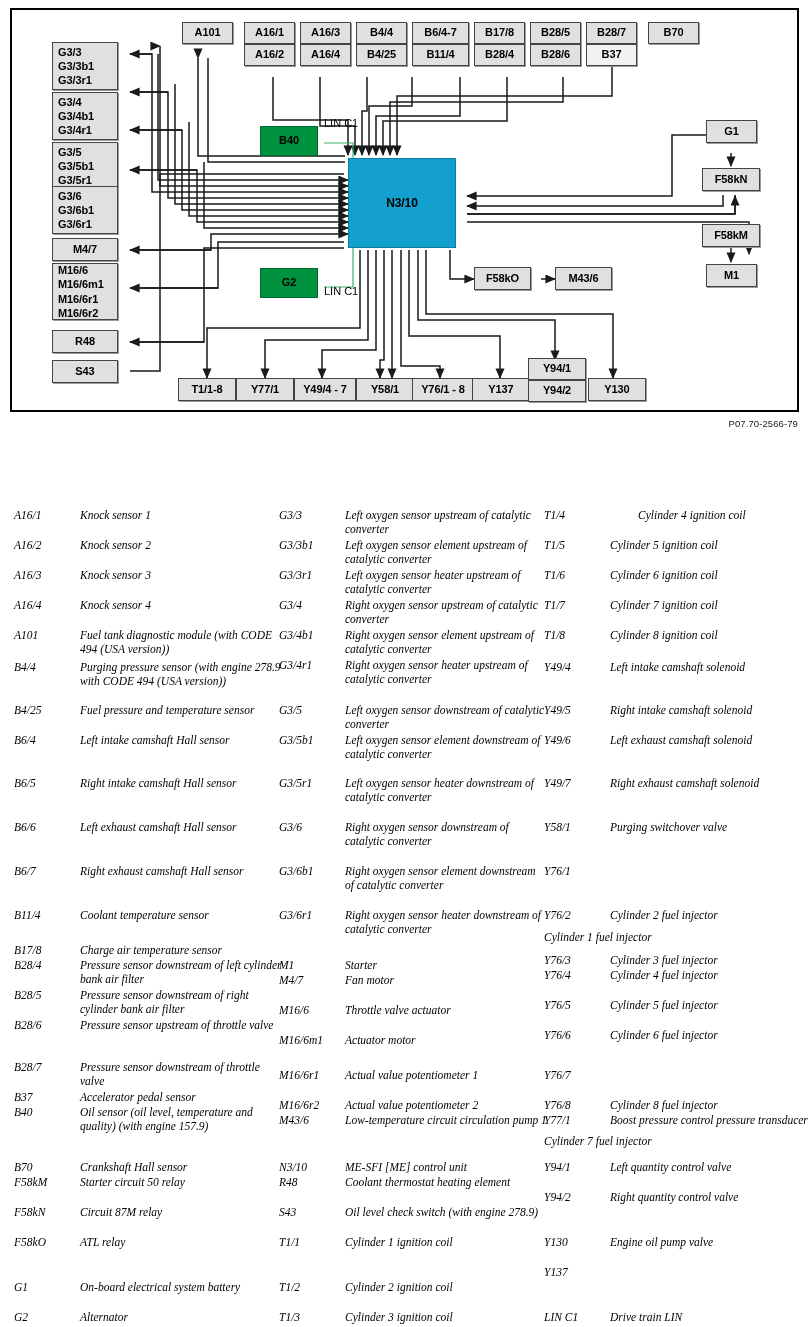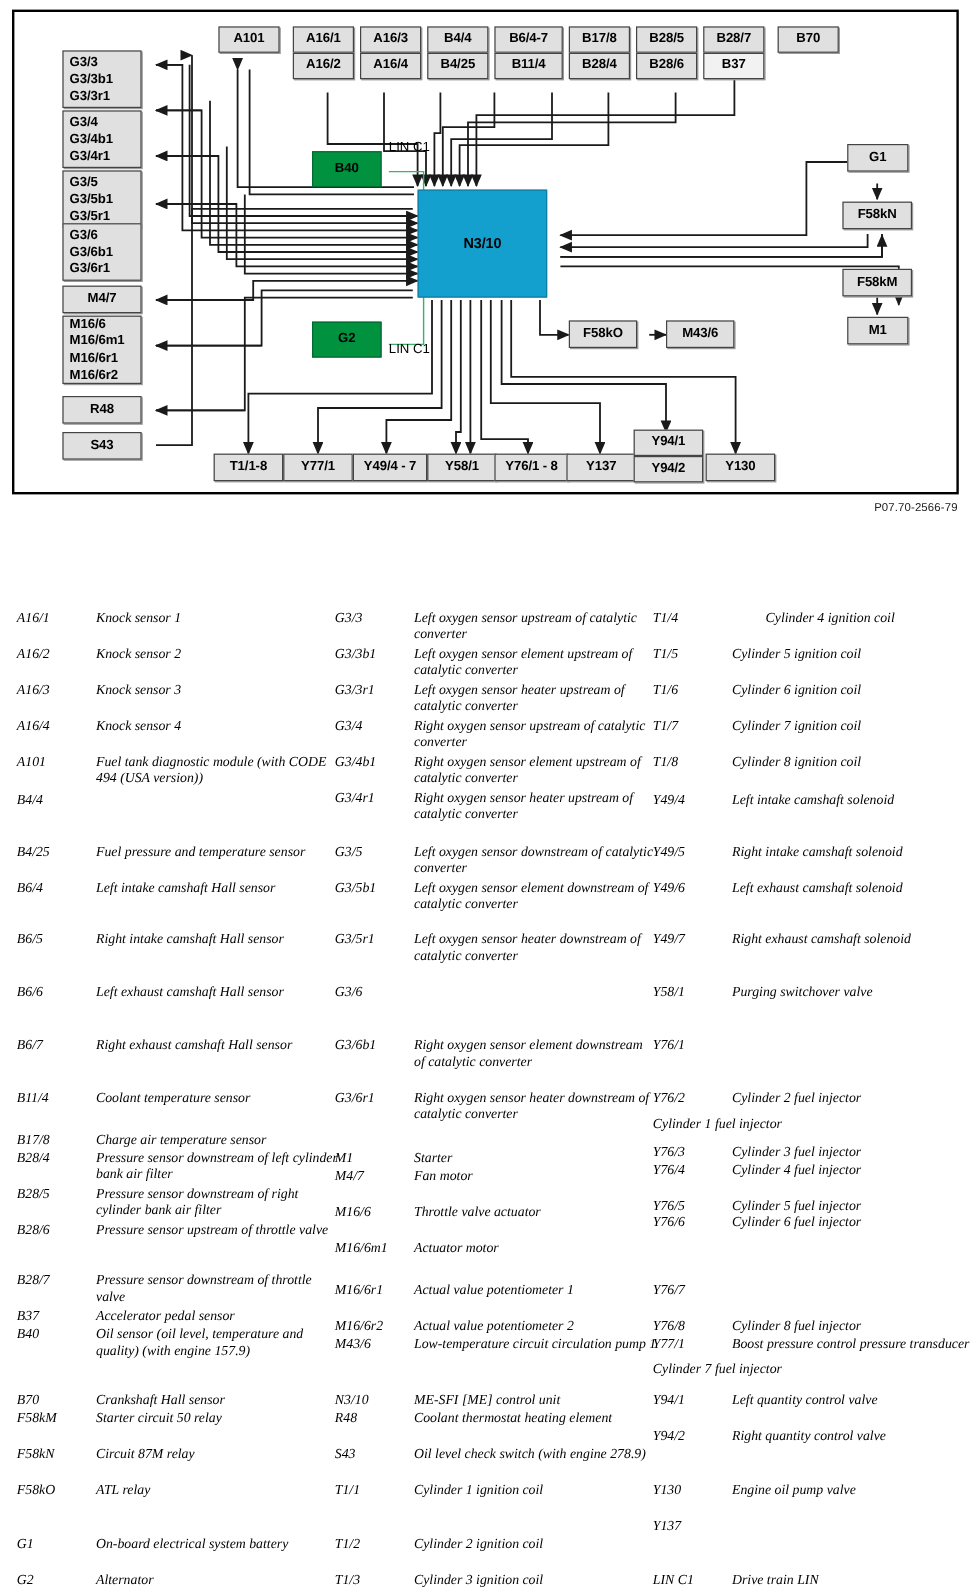--- a/index.html
+++ b/index.html
@@ -276,20 +276,21 @@
     <div class="legend-row" style="top:98px;">
       <div class="legend-key">A16/4</div>
       <div class="legend-desc">Knock sensor 4</div>
       </div>
     <div class="legend-row" style="top:128px;">
       <div class="legend-key">A101</div>
       <div class="legend-desc">Fuel tank diagnostic module (with CODE 494 (USA version))</div>
       </div>
     <div class="legend-row" style="top:160px;">
       <div class="legend-key">B4/4</div>
+      <div class="legend-desc">Purging pressure sensor (with engine 278.9 with CODE 494 (USA version))</div>
       </div>
     <div class="legend-row" style="top:203px;">
       <div class="legend-key">B4/25</div>
       <div class="legend-desc">Fuel pressure and temperature sensor</div>
       </div>
     <div class="legend-row" style="top:233px;">
       <div class="legend-key">B6/4</div>
       <div class="legend-desc">Left intake camshaft Hall sensor</div>
       </div>
     <div class="legend-row" style="top:276px;">
@@ -394,20 +395,21 @@
     <div class="legend-row" style="top:233px;">
       <div class="legend-key">G3/5b1</div>
       <div class="legend-desc">Left oxygen sensor element downstream of catalytic converter</div>
       </div>
     <div class="legend-row" style="top:276px;">
       <div class="legend-key">G3/5r1</div>
       <div class="legend-desc">Left oxygen sensor heater downstream of catalytic converter</div>
       </div>
     <div class="legend-row" style="top:320px;">
       <div class="legend-key">G3/6</div>
+      <div class="legend-desc">Right oxygen sensor downstream of catalytic converter</div>
       </div>
     <div class="legend-row" style="top:364px;">
       <div class="legend-key">G3/6b1</div>
       <div class="legend-desc">Right oxygen sensor element downstream of catalytic converter</div>
       </div>
     <div class="legend-row" style="top:408px;">
       <div class="legend-key">G3/6r1</div>
       <div class="legend-desc">Right oxygen sensor heater downstream of catalytic converter</div>
       </div>
     <div class="legend-row" style="top:458px;">
@@ -518,21 +520,21 @@
       <div class="legend-desc">Cylinder 3 fuel injector</div>
       </div>
     <div class="legend-row" style="top:468px;">
       <div class="legend-key">Y76/4</div>
       <div class="legend-desc">Cylinder 4 fuel injector</div>
       </div>
     <div class="legend-row" style="top:498px;">
       <div class="legend-key">Y76/5</div>
       <div class="legend-desc">Cylinder 5 fuel injector</div>
       </div>
-    <div class="legend-row" style="top:512px;">
+    <div class="legend-row" style="top:528px;">
       <div class="legend-key">Y76/6</div>
       <div class="legend-desc">Cylinder 6 fuel injector</div>
       </div>
     <div class="legend-row" style="top:568px;flex-direction:column;">
       <div class="legend-key">Y76/7</div>
       <div class="legend-desc">Cylinder 7 fuel injector</div>
       </div>
     <div class="legend-row" style="top:598px;">
       <div class="legend-key">Y76/8</div>
       <div class="legend-desc">Cylinder 8 fuel injector</div>

